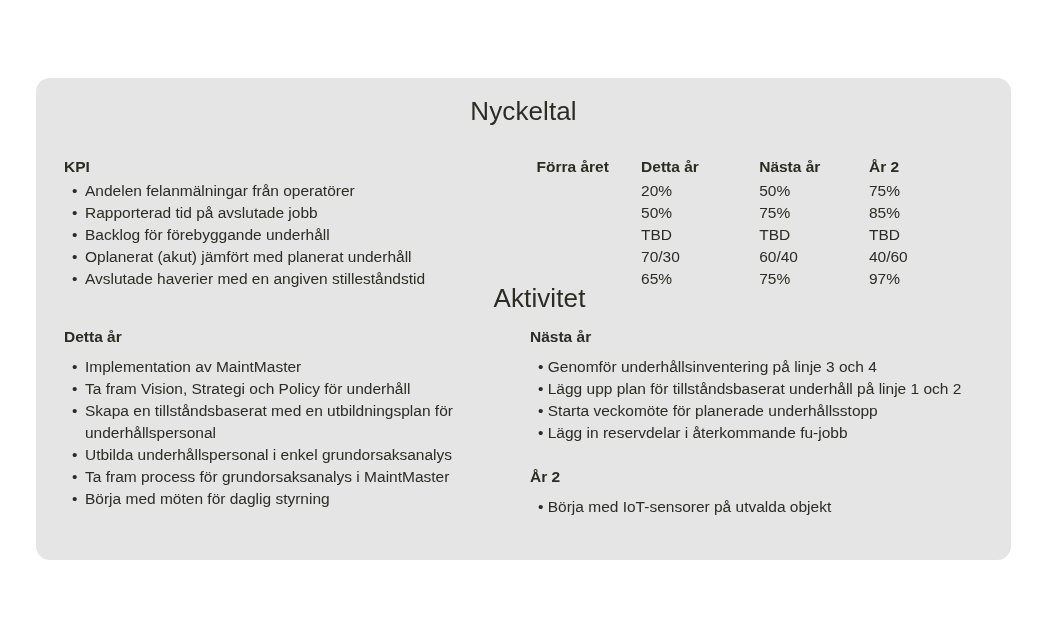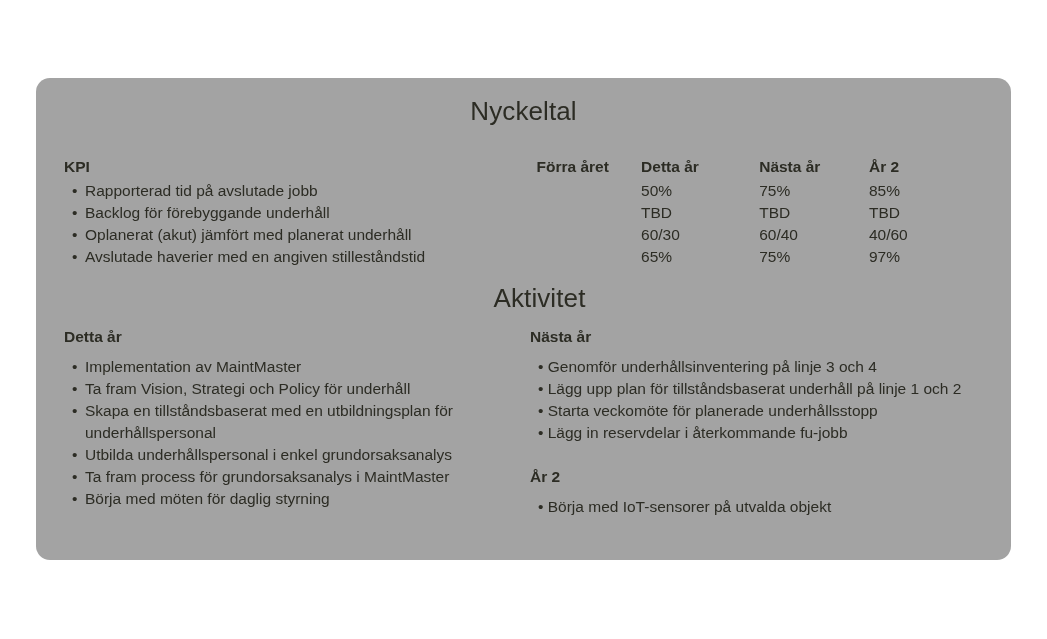--- a/index.html
+++ b/index.html
@@ -21,21 +21,21 @@
     height: 639px;
     background: #ffffff;
   }
 
   .card {
     position: absolute;
     left: 36px;
     top: 78px;
     width: 975px;
     height: 482px;
-    background: #a3a3a3;
+    background: #e5e5e5;
     border-radius: 14px;
     box-sizing: border-box;
   }
 
   .section-title {
     text-align: center;
     font-size: 26px;
     font-weight: 400;
     color: #2c2c24;
     letter-spacing: 0.1px;
@@ -189,37 +189,44 @@
           <tr>
             <th>KPI</th>
             <th>Förra året</th>
             <th>Detta år</th>
             <th>Nästa år</th>
             <th>År 2</th>
           </tr>
         </thead>
         <tbody>
           <tr>
+            <td class="bullet-cell">Andelen felanmälningar från operatörer</td>
+            <td></td>
+            <td>20%</td>
+            <td>50%</td>
+            <td>75%</td>
+          </tr>
+          <tr>
             <td class="bullet-cell">Rapporterad tid på avslutade jobb</td>
             <td></td>
             <td>50%</td>
             <td>75%</td>
             <td>85%</td>
           </tr>
           <tr>
             <td class="bullet-cell">Backlog för förebyggande underhåll</td>
             <td></td>
             <td>TBD</td>
             <td>TBD</td>
             <td>TBD</td>
           </tr>
           <tr>
             <td class="bullet-cell">Oplanerat (akut) jämfört med planerat underhåll</td>
             <td></td>
-            <td>60/30</td>
+            <td>70/30</td>
             <td>60/40</td>
             <td>40/60</td>
           </tr>
           <tr>
             <td class="bullet-cell">Avslutade haverier med en angiven stilleståndstid</td>
             <td></td>
             <td>65%</td>
             <td>75%</td>
             <td>97%</td>
           </tr>

